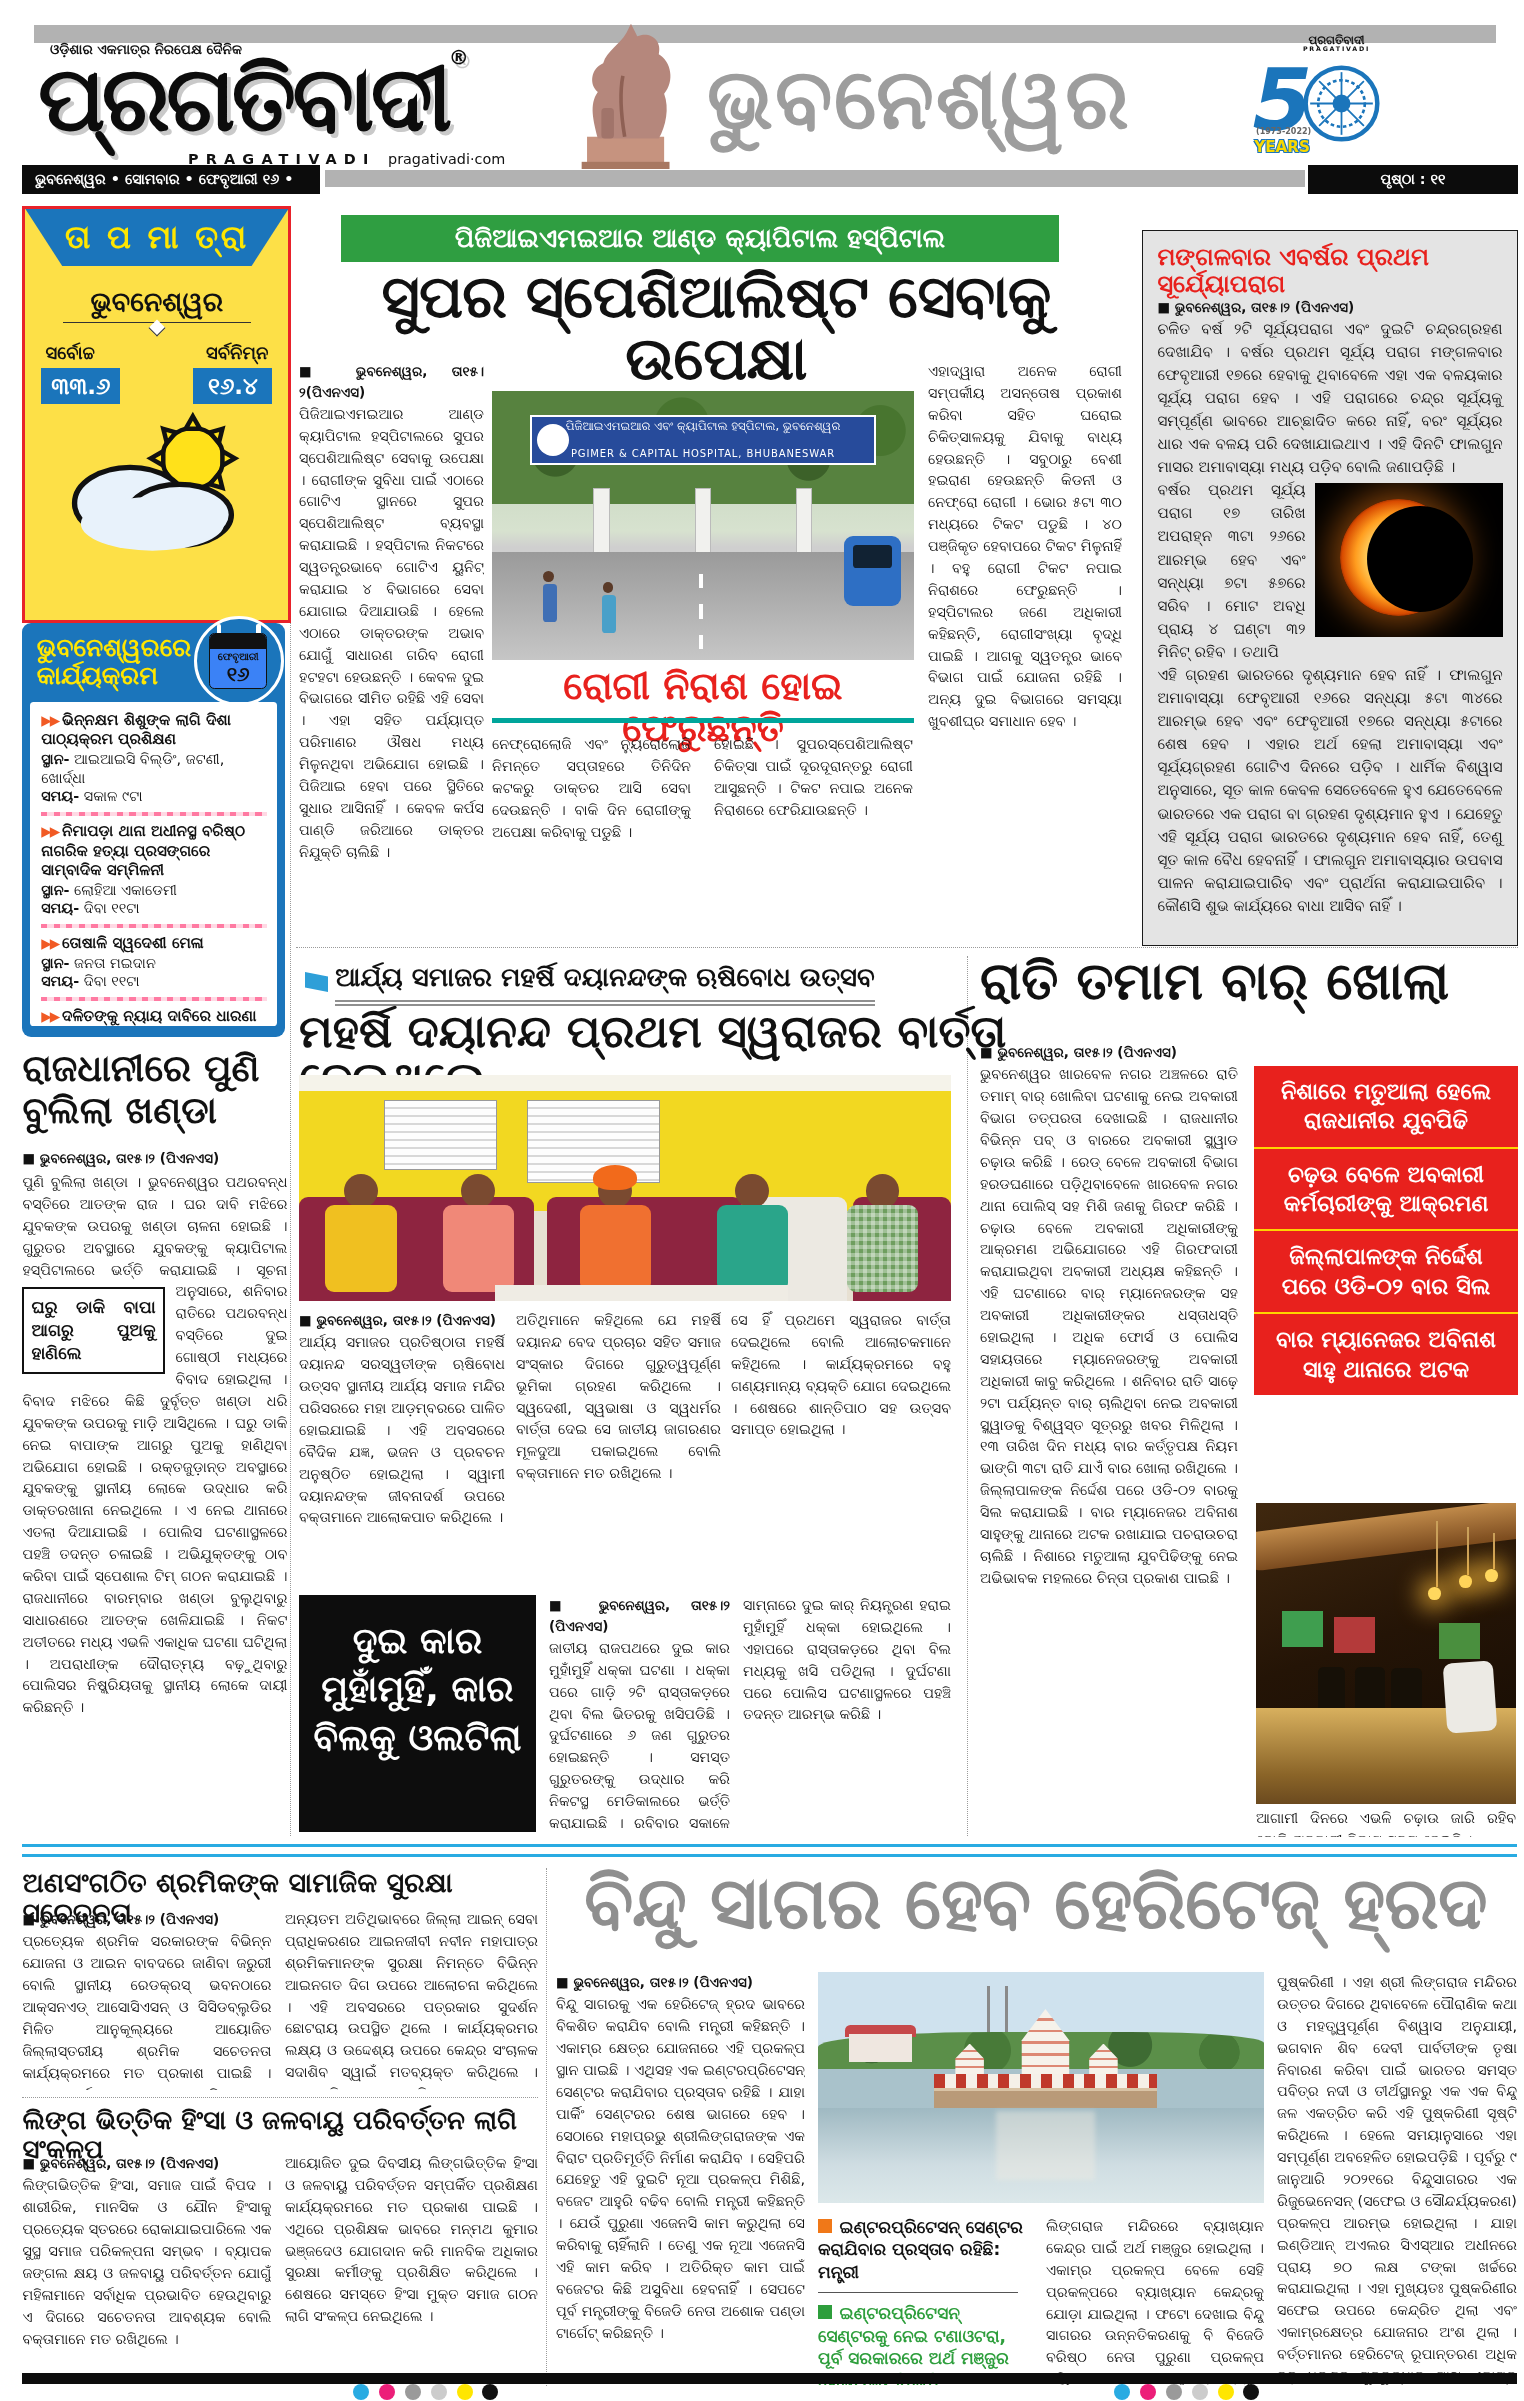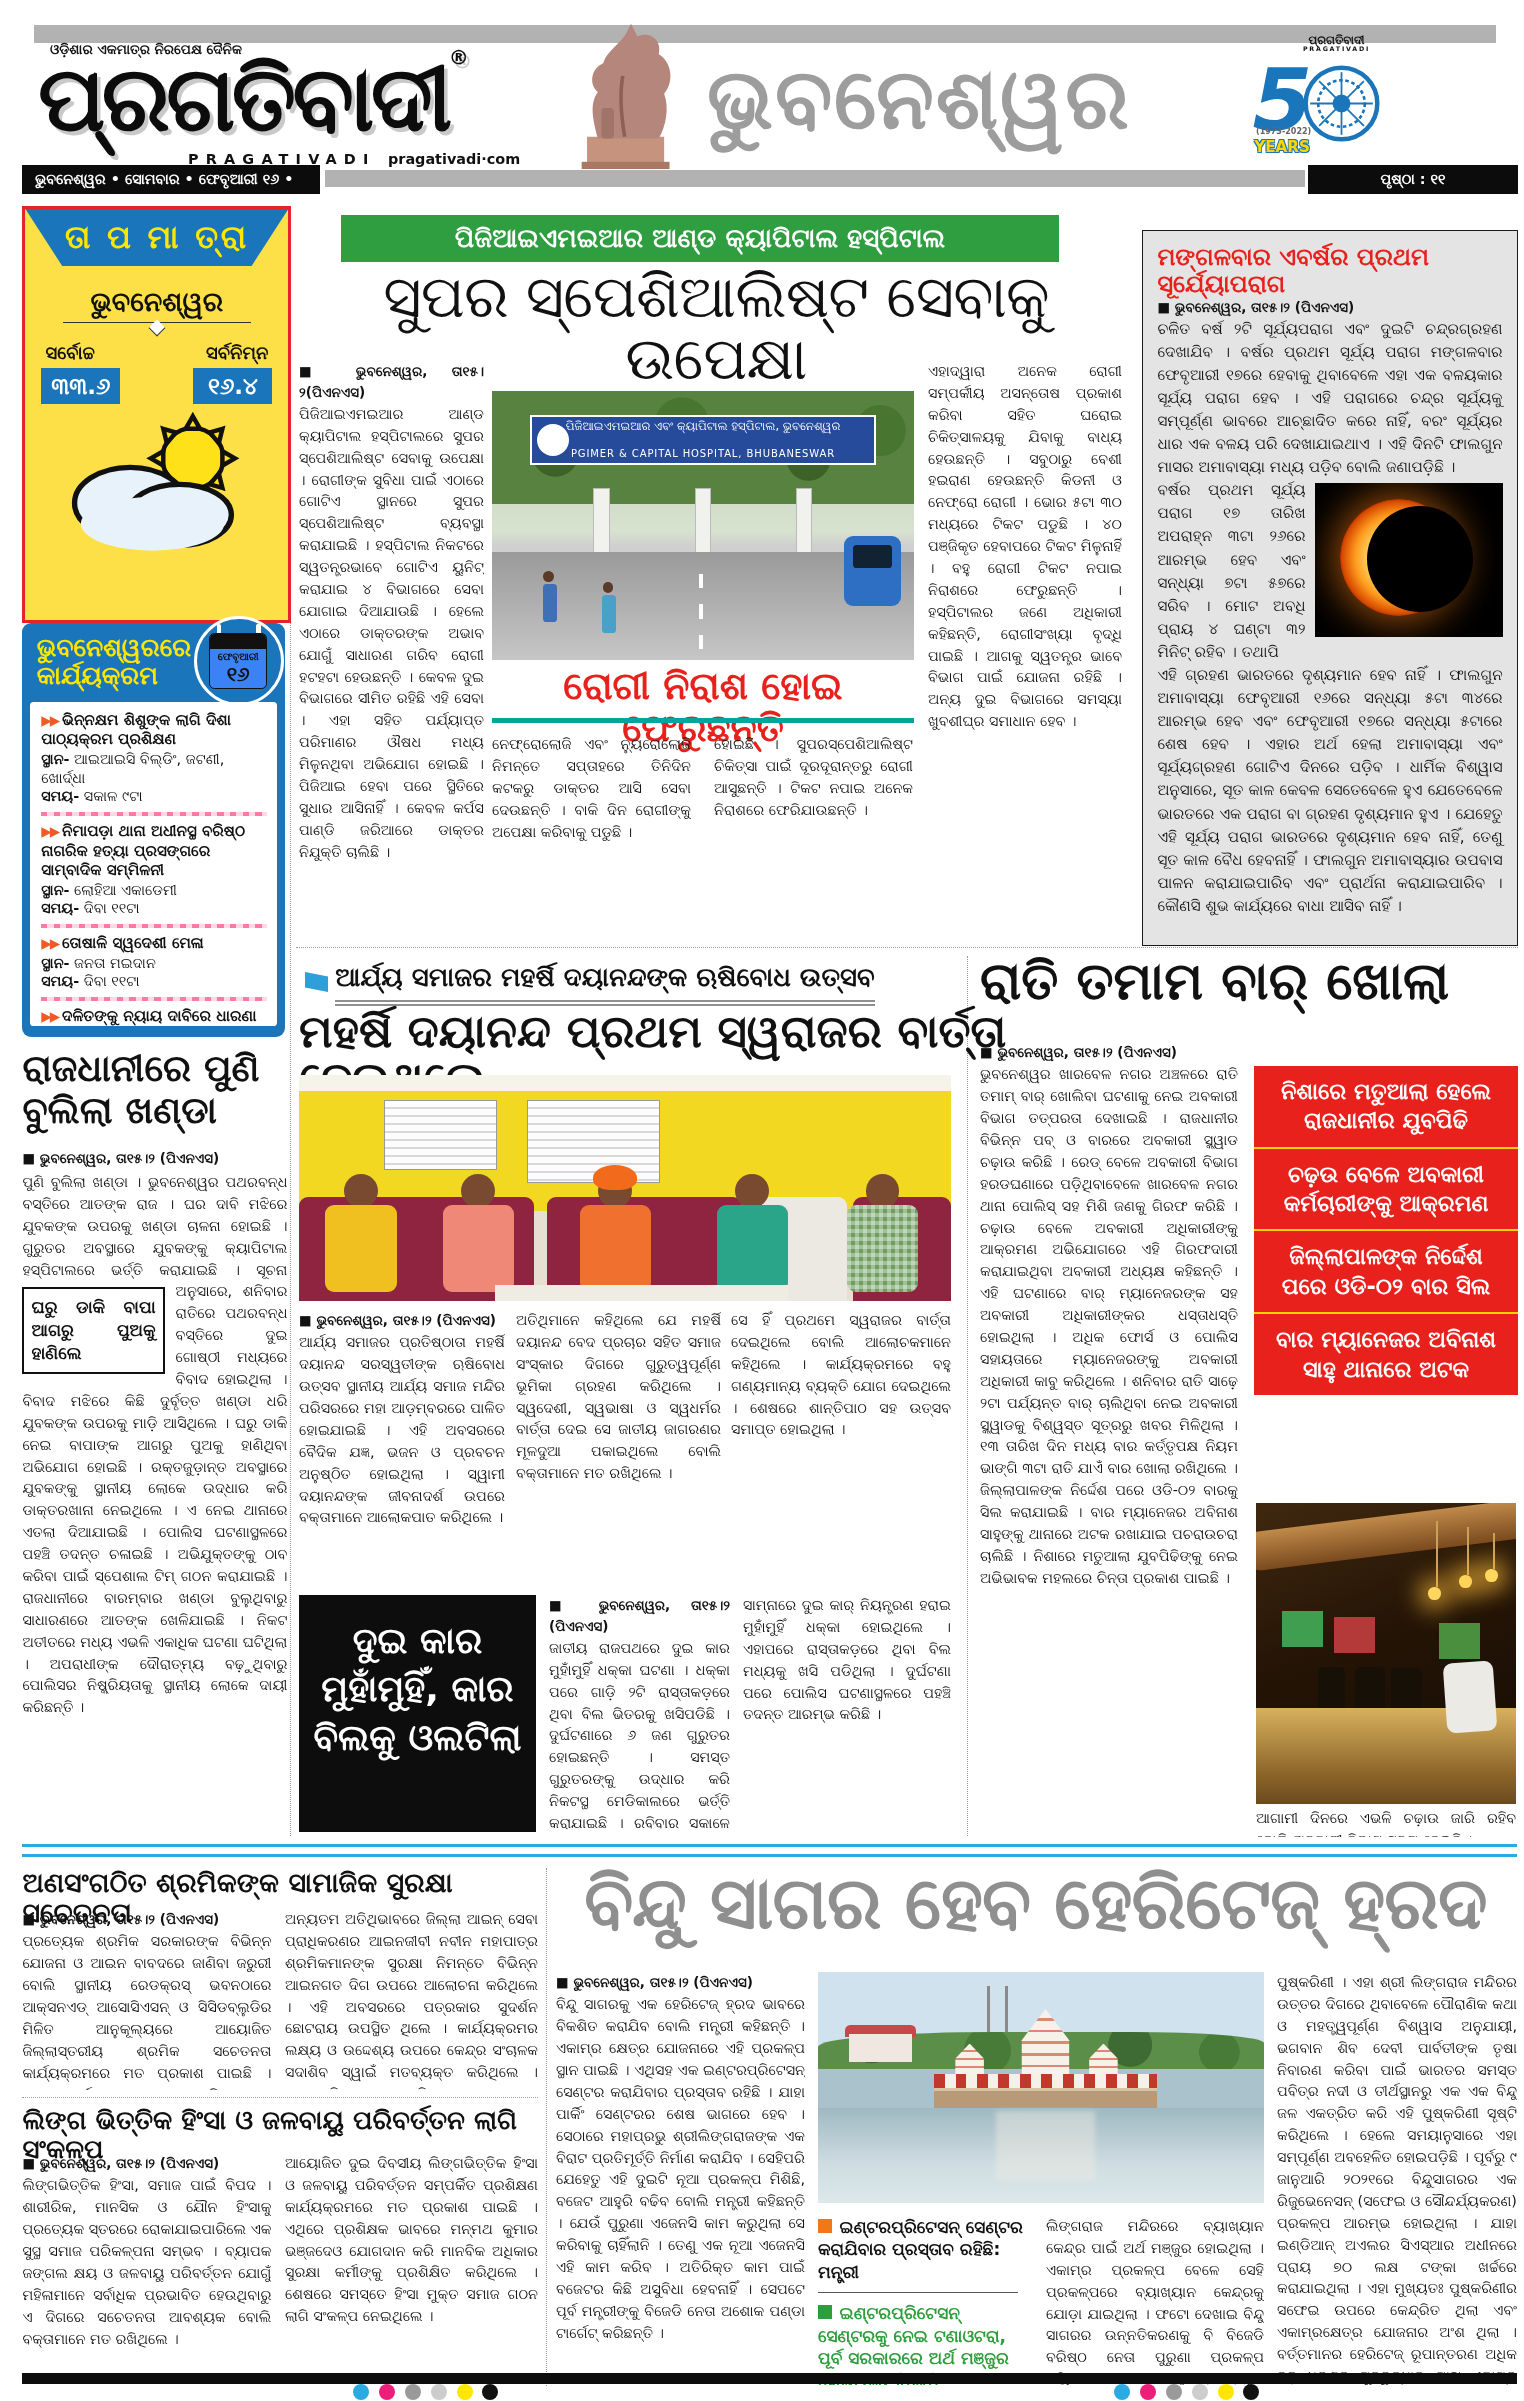--- a/index.html
+++ b/index.html
@@ -12,21 +12,21 @@
   .dateline{font-weight:700;font-size:13.5px;display:block;margin-bottom:1.8px;}
   .vdot{position:absolute;border-left:1.8px dotted #9a9a9a;width:0;}
   .hdot{position:absolute;border-top:1.8px dotted #9a9a9a;height:0;}
   
   .topstrip{left:34px;top:25px;width:1462px;height:18px;background:#b2b2b2;}
   .tagline{left:50px;top:41px;font-size:13.5px;font-weight:700;}
   .mlogo{left:38px;top:45px;font-size:90px;font-weight:900;letter-spacing:-3.6px;line-height:1.2;
          color:#0c0c0c;text-shadow:3.6px 3.6px 0 #c9c9c9;}
   .regmark{font-size:20px;vertical-align:top;}
   .prag-en{left:188px;top:151px;font-size:14.4px;font-weight:800;letter-spacing:7.2px;}
-  .prag-com{left:388px;top:151px;font-size:14.4px;font-weight:700;}
+  .prag-com{left:388px;top:151px;font-size:14.4px;font-weight:400;}
   .edition{left:707px;top:50px;font-size:84px;font-weight:700;color:#9d9d9d;letter-spacing:1.8px;}
   .logo50{left:1247px;top:34px;width:179px;height:131px;}
   .l50-top{font-size:11.7px;font-weight:800;text-align:center;line-height:1.05;}
   .l50-top small{display:block;font-size:6.3px;letter-spacing:1.8px;font-weight:700;}
   .l50-5{position:absolute;left:5.4px;top:16px;font-size:86px;font-weight:900;font-style:italic;color:#1b75bb;}
   .l50-years{position:absolute;left:7.2px;top:104px;font-size:15.2px;font-weight:900;color:#f9d800;
              text-shadow:0.9px 0.9px 0 #1b75bb,-0.9px 0.9px 0 #1b75bb,0.9px -0.9px 0 #1b75bb,-0.9px -0.9px 0 #1b75bb;}
   .l50-span{position:absolute;left:9px;top:93px;font-size:8px;color:#666;font-weight:700;}
   
   .dbar{top:165px;height:29px;background:#0c0c0c;color:#fff;font-size:14.4px;font-weight:700;line-height:29px;}
@@ -57,21 +57,21 @@
           padding:9px 10.8px;overflow:hidden;}
   .evt-title{font-weight:800;font-size:15.2px;line-height:1.28;}
   .evt-arrow{color:#f15a24;font-size:13.5px;letter-spacing:-1.8px;margin-right:3.6px;}
   .evt-line{font-size:14.4px;line-height:1.3;}
   .evt-line b{font-weight:800;}
   .wavy{height:3.6px;border:0;margin:6.3px 0;
         background:repeating-linear-gradient(90deg,#ff7aa2 0 6.3px,#ffd9e4 6.3px 12.6px);}
   
   .kicker-green{left:341px;top:215px;width:718px;height:47px;background:#2f9e41;color:#fff;
                 font-size:26px;font-weight:700;text-align:center;line-height:47px;}
-  .main-head{left:299px;top:266px;width:834px;font-size:59px;font-weight:400;text-align:center;
+  .main-head{left:299px;top:266px;width:834px;font-size:59px;font-weight:700;text-align:center;
              letter-spacing:-0.9px;line-height:1.05;}
   .sub-red{left:492px;top:666px;width:422px;font-size:38px;color:#e8211d;font-weight:900;text-align:center;line-height:1.1;}
   .sub-rule{left:492px;top:718px;width:422px;height:4.5px;background:#00a59b;}
   
   .eclbox{left:1142px;top:230px;width:376px;height:716px;background:#e4e4e4;border:1.8px solid #1a1a1a;
           padding:12.6px 14.4px;box-sizing:border-box;}
   .ecl-kick{color:#e8211d;font-size:24px;font-weight:800;line-height:1.15;}
   .ecl-head{font-size:40px;font-weight:900;line-height:1.1;margin:5.4px 0 7.2px;}
   .ecl-photo{position:relative;width:188px;height:154px;background:#000;overflow:hidden;float:right;margin:3.6px 0 3.6px 9px;}
   .ecl-ring{position:absolute;left:25px;top:16px;width:117px;height:117px;border-radius:50%;

